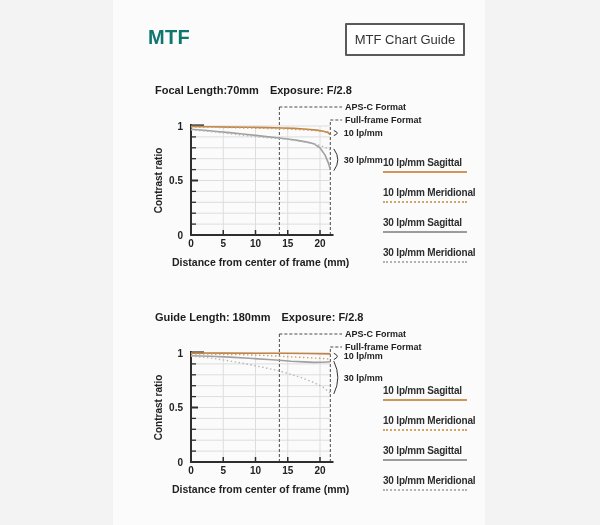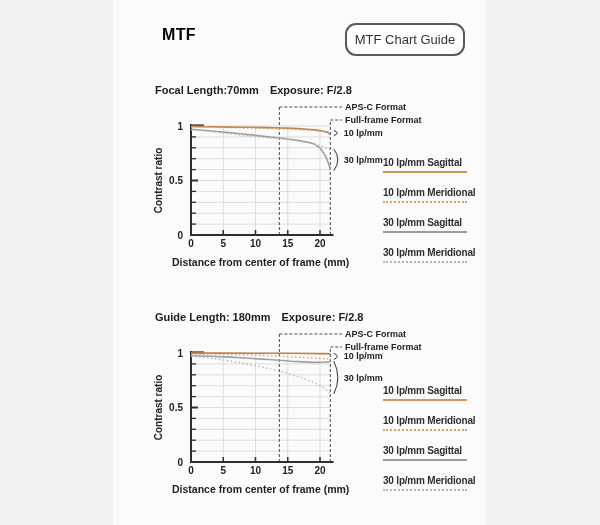--- a/index.html
+++ b/index.html
@@ -7,26 +7,26 @@
     width:600px;height:525px;position:relative;overflow:hidden;
     background:#f3f3f4;
     font-family:"Liberation Sans", sans-serif;
     -webkit-font-smoothing:antialiased;
   }
   .content-col{
     position:absolute;left:113px;top:0;width:372px;height:525px;
     background:#fbfbfc;
   }
   .page-title{
-    position:absolute;left:162px;top:26px;
-    font-size:16px;font-weight:800;color:#000000;letter-spacing:.3px;
+    position:absolute;left:148px;top:26px;
+    font-size:20px;font-weight:800;color:#0f766e;letter-spacing:.3px;
   }
   .guide-btn{
     position:absolute;left:345px;top:23px;width:120px;height:33px;
-    background:#ffffff;border:2px solid #5a5a5a;border-radius:11px;
+    background:#ffffff;border:2px solid #5a5a5a;border-radius:1px;
     display:flex;align-items:center;justify-content:center;
     font-size:13px;color:#333;font-family:"Liberation Sans",sans-serif;
     cursor:pointer;box-sizing:border-box;padding:0;
   }
   .focal-label{
     position:absolute;left:155px;
     font-size:11px;font-weight:700;color:#1c1c1c;white-space:nowrap;
   }
   .focal-label .gap{display:inline-block;width:11px;}
   .chart-svg{position:absolute;left:135px;overflow:visible;}

